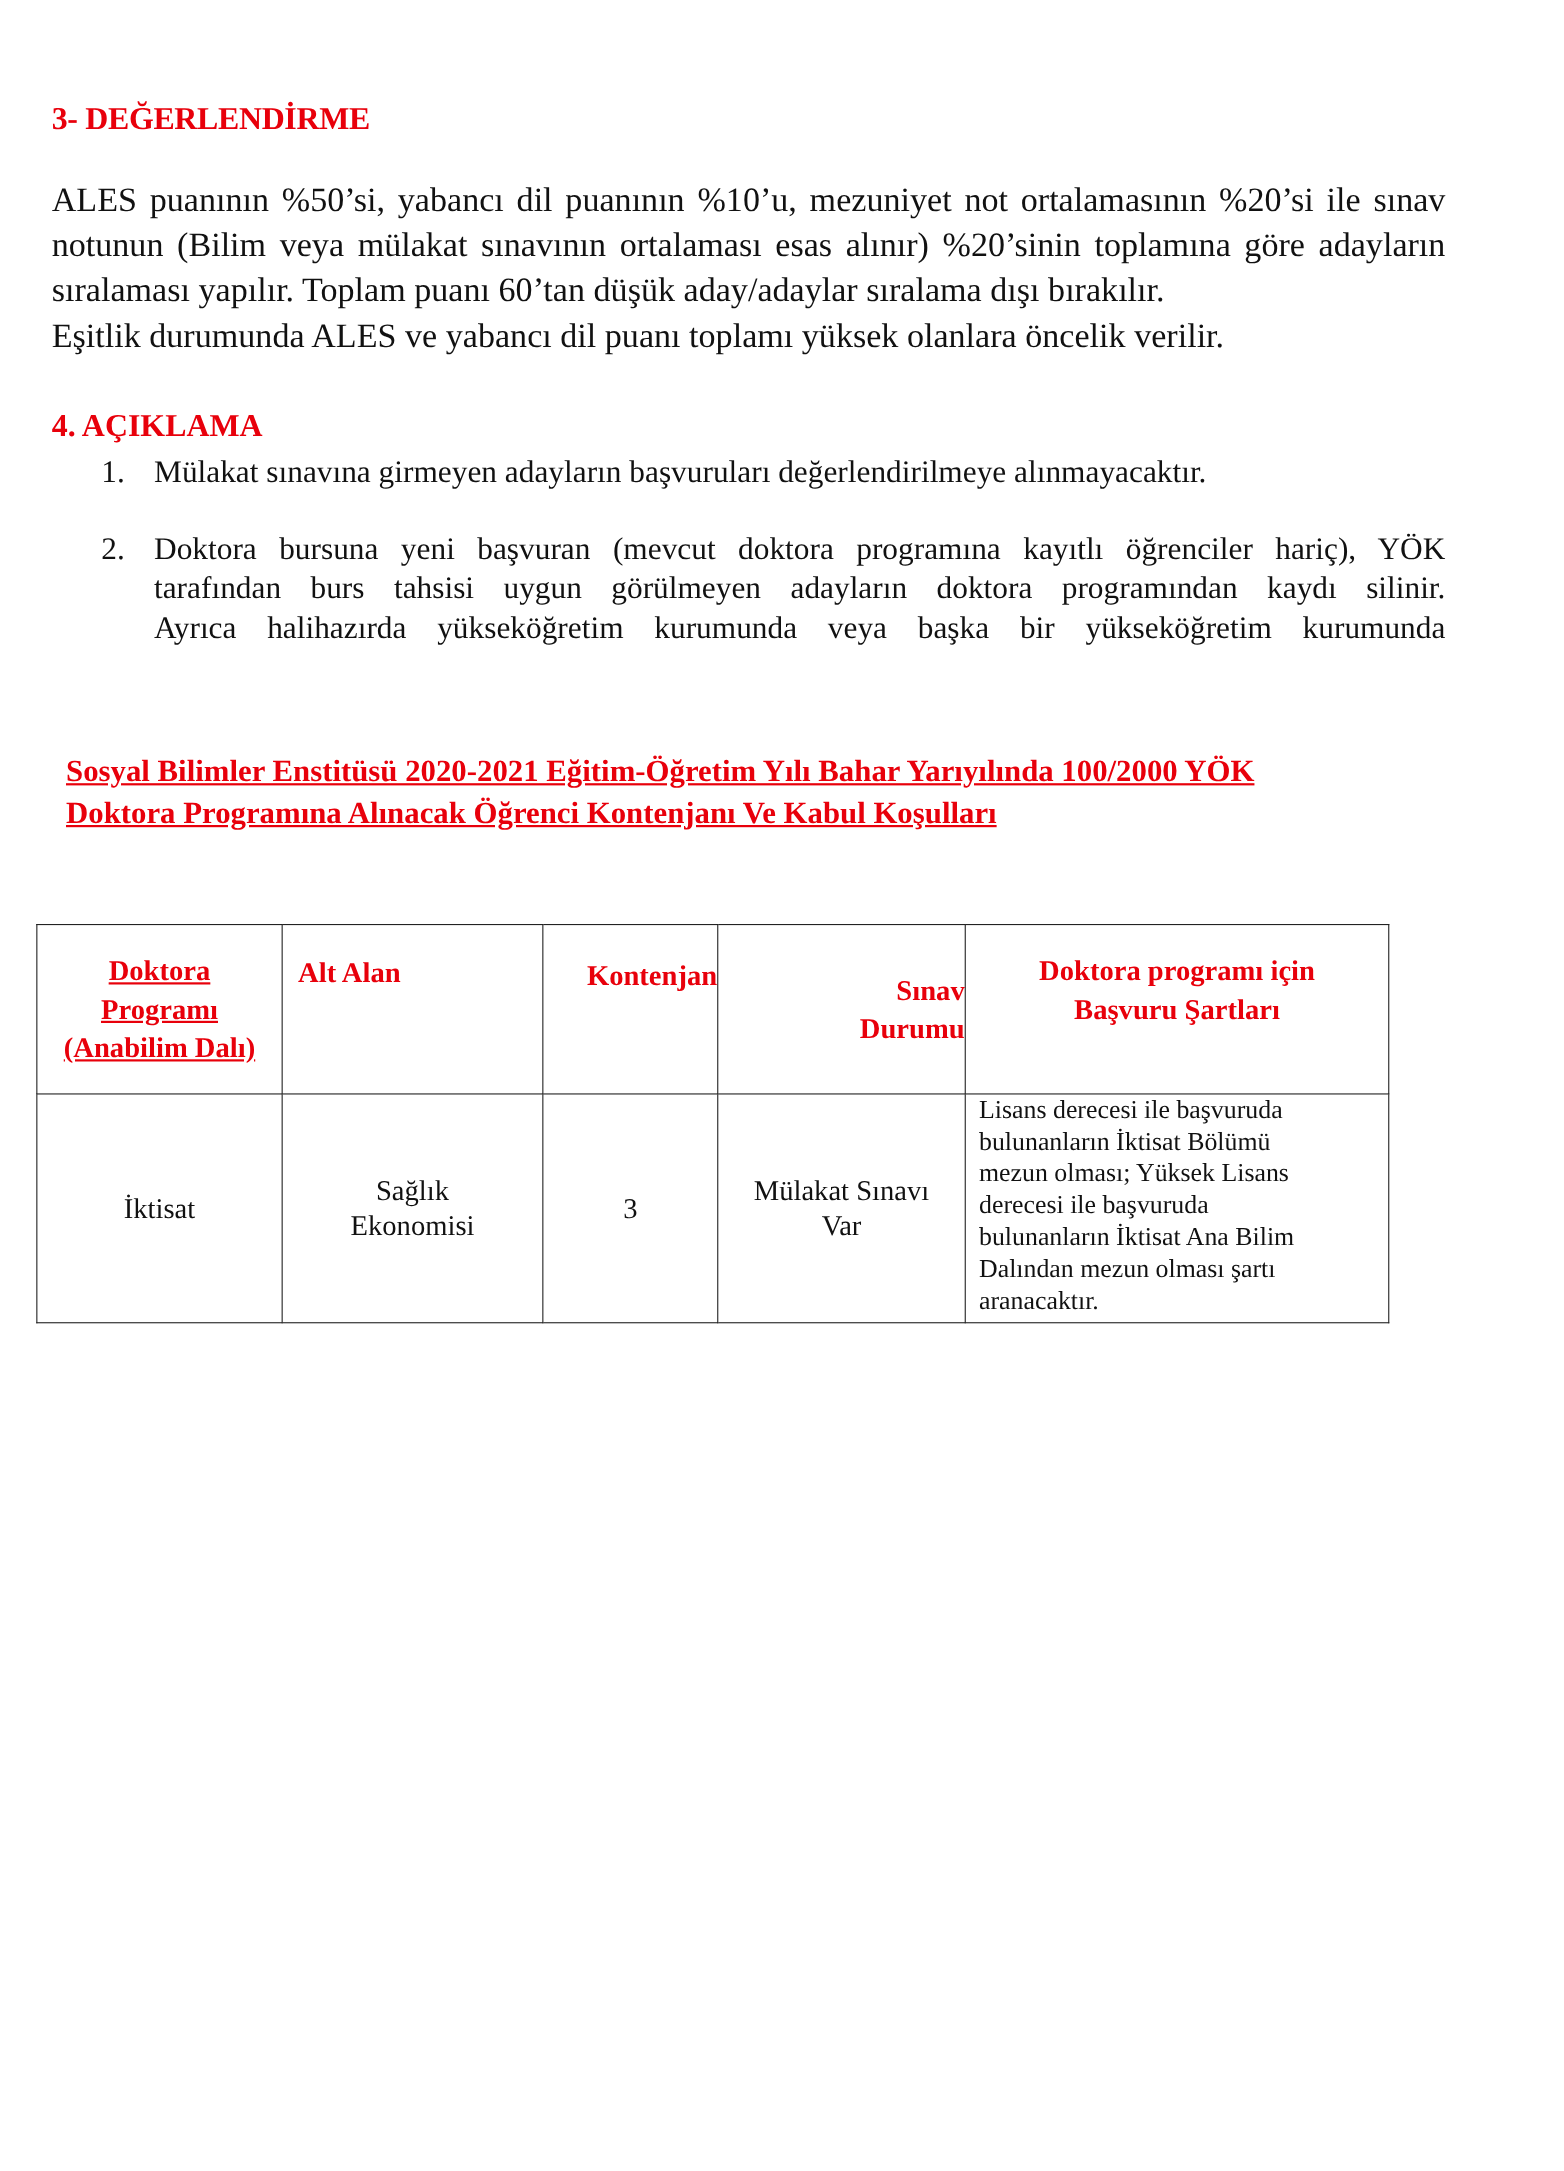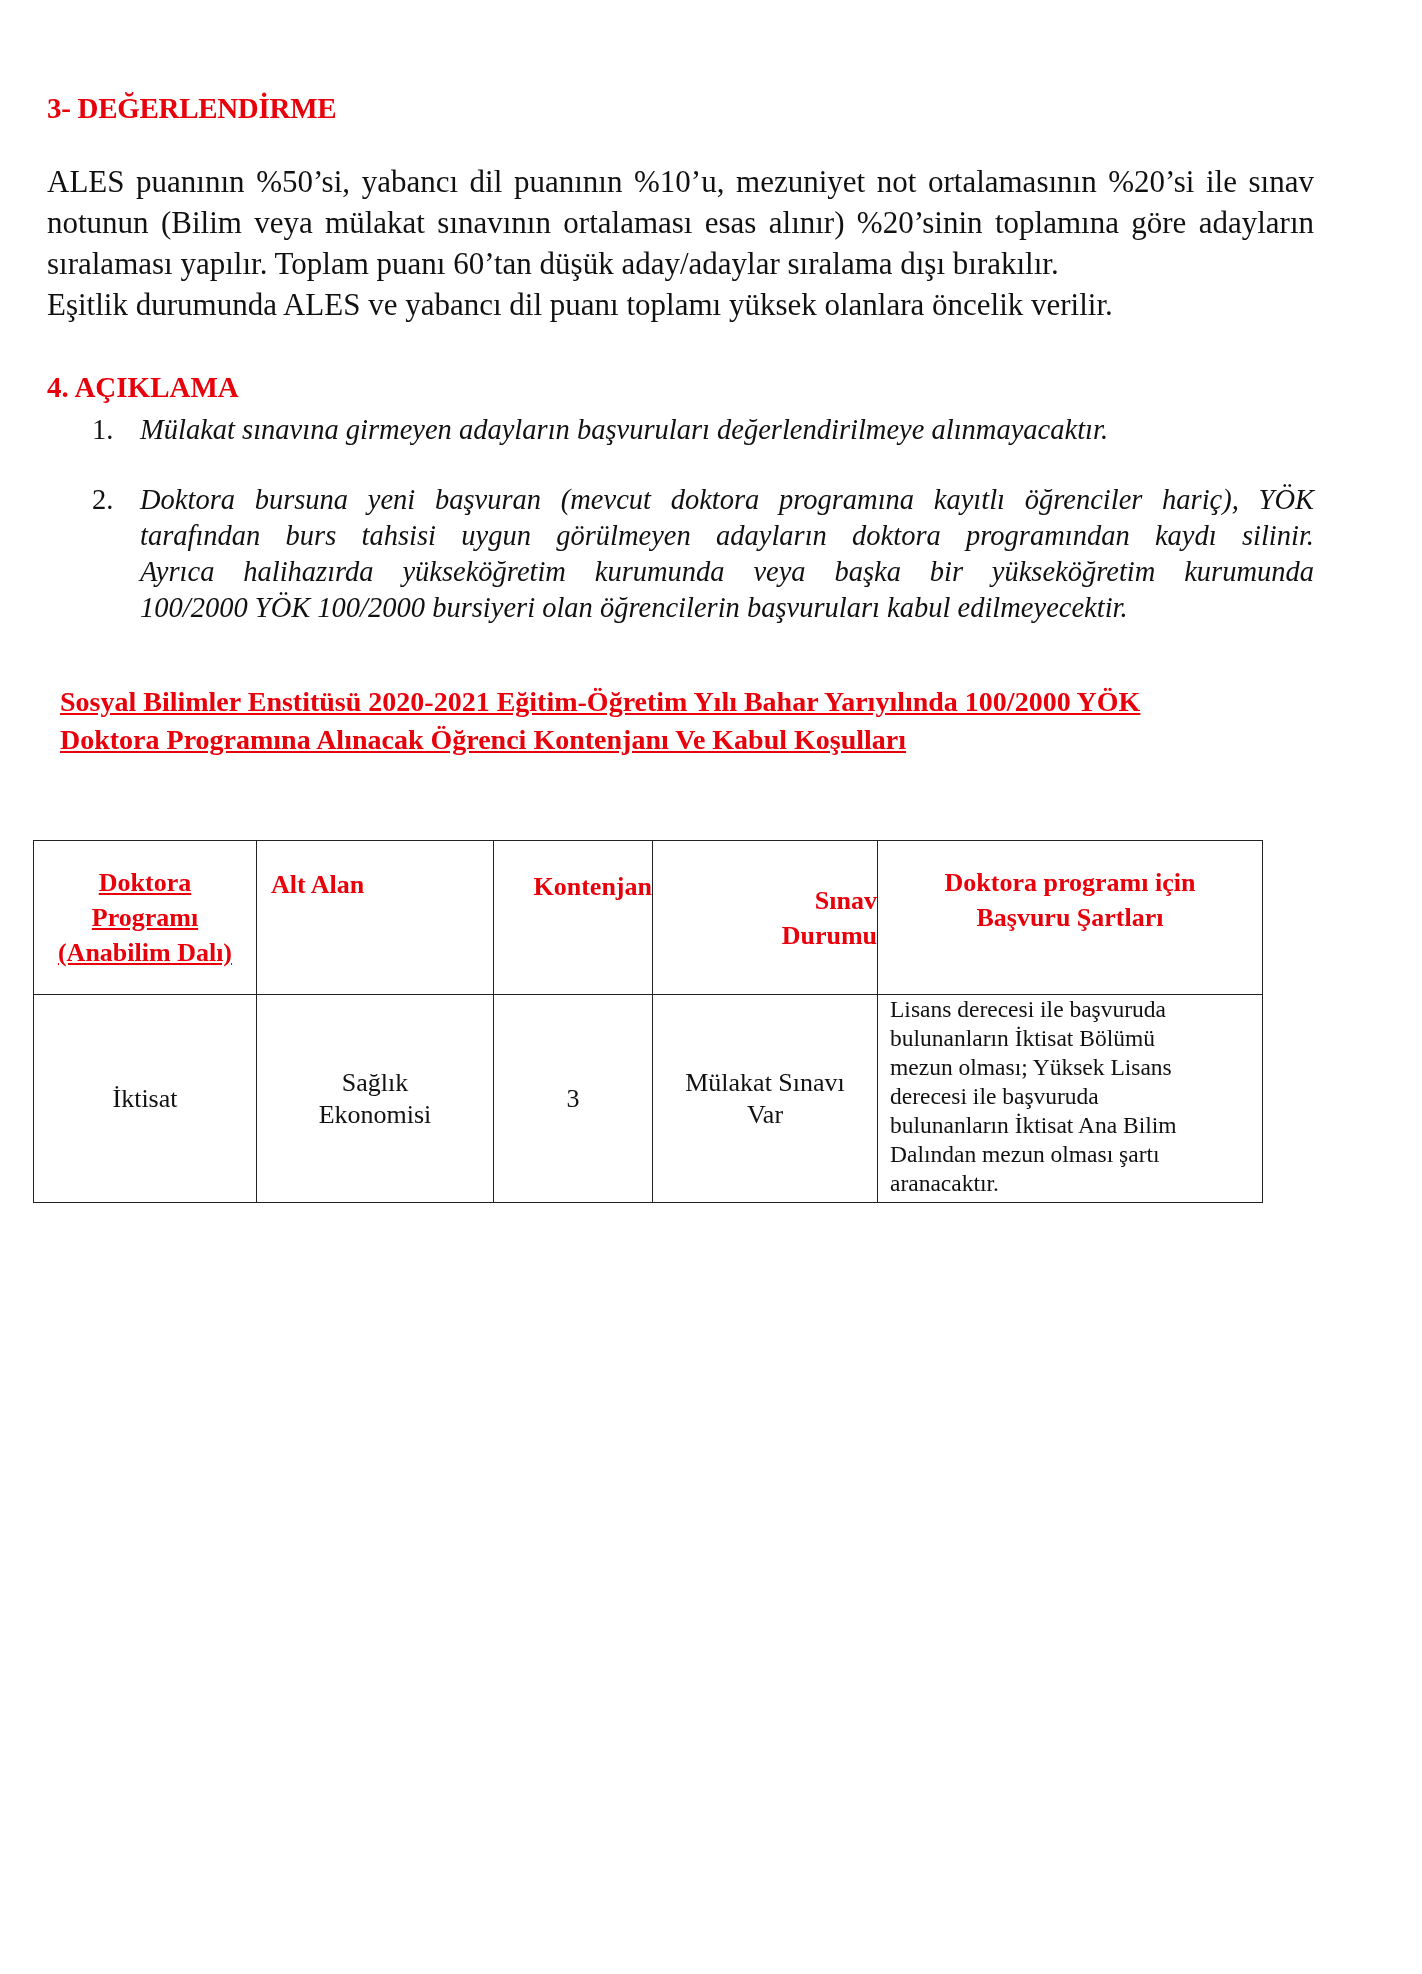--- a/index.html
+++ b/index.html
@@ -8,21 +8,21 @@
   .red { color: #e8000b; font-weight: bold; }
   .h3 { position: absolute; left: 47px; top: 92px; font-size: 29px; letter-spacing: -0.3px; }
   .para { position: absolute; left: 47px; width: 1267px; font-size: 31px; line-height: 41px; text-align: justify; }
   .p1 { top: 161px; text-align-last: auto; }
   .p1 .ln { display: block; text-align: justify; text-align-last: justify; }
   .p1 .ln.last { text-align-last: left; }
   .h4 { position: absolute; left: 47px; top: 371px; font-size: 29px; }
   .list { position: absolute; left: 92px; width: 1222px; font-size: 28.5px; line-height: 36px; }
   .li { position: relative; padding-left: 48px; }
   .li .num { position: absolute; left: 0; top: 0; }
-  .li .ln { display: block; text-align: justify; text-align-last: justify; font-style: italic; }
+  .li .ln { display: block; text-align: justify; text-align-last: justify; }
   .li .ln.last { text-align-last: left; }
   .li1 { top: 412px; }
   .li2 { top: 482px; }
   .title { position: absolute; left: 60px; width: 1240px; top: 683px; 
            font-size: 28px; line-height: 38px; text-decoration: underline; }
   table.t { position: absolute; left: 33px; top: 840px; border-collapse: collapse; }
   table.t td { border: 1.5px solid #222; vertical-align: middle; padding: 0; }
   .hdr { font-size: 26px; line-height: 35px; }
   .cell { font-size: 26px; line-height: 32px; text-align: center; }
   .req { font-size: 23.5px; line-height: 29px; text-align: left; padding: 0 0 0 12px !important; vertical-align: top !important; }
@@ -47,21 +47,20 @@
     <span class="ln last">Mülakat sınavına girmeyen adayların başvuruları değerlendirilmeye alınmayacaktır.</span>
   </div>
 </div>
 
 <div class="list li2">
   <div class="li">
     <span class="num">2.</span>
     <span class="ln">Doktora bursuna yeni başvuran (mevcut doktora programına kayıtlı öğrenciler hariç), YÖK</span>
     <span class="ln">tarafından burs tahsisi uygun görülmeyen adayların doktora programından kaydı silinir.</span>
     <span class="ln">Ayrıca halihazırda yükseköğretim kurumunda veya başka bir yükseköğretim kurumunda</span>
-    <span class="ln last">100/2000 YÖK 100/2000 bursiyeri olan öğrencilerin başvuruları kabul edilmeyecektir.</span>
   </div>
 </div>
 
 <div class="title red">
   <div>Sosyal Bilimler Enstitüsü 2020-2021 Eğitim-Öğretim Yılı Bahar Yarıyılında 100/2000 YÖK</div>
   <div>Doktora Programına Alınacak Öğrenci Kontenjanı Ve Kabul Koşulları</div>
 </div>
 
 <table class="t">
   <tbody>

